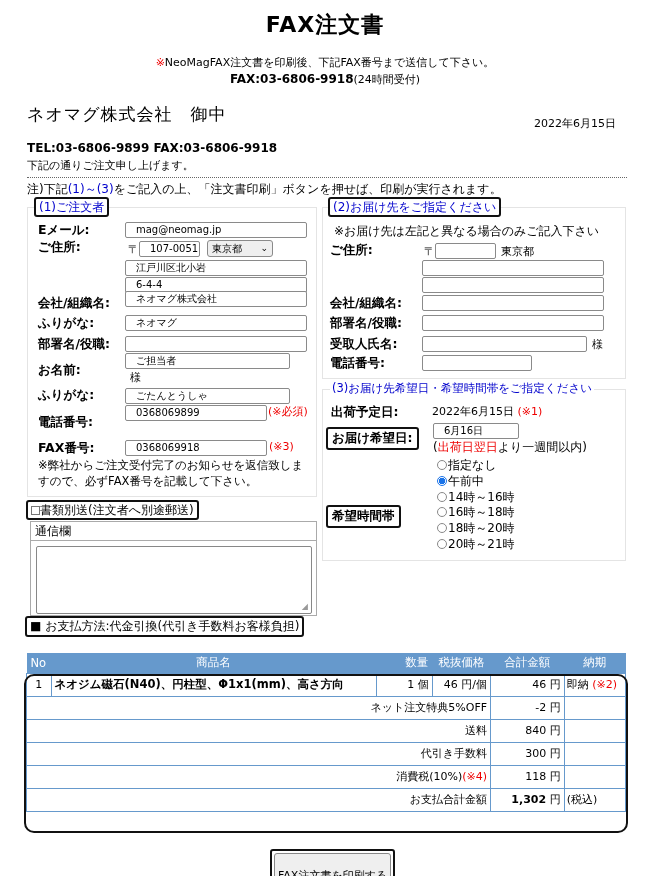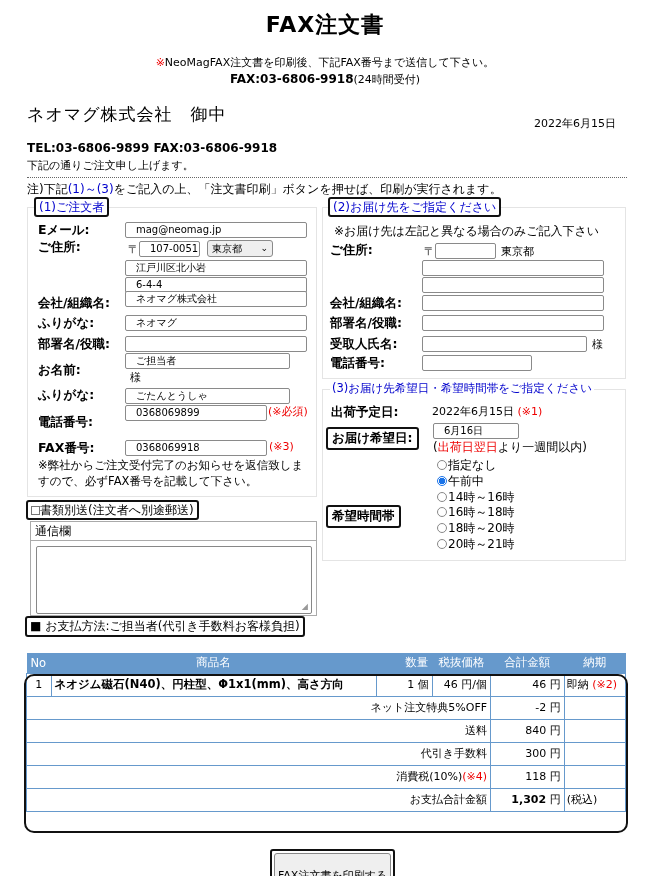--- a/index.html
+++ b/index.html
@@ -118,21 +118,21 @@
 </div>
 
 <div class="abs" style="left:26px;top:500px;border:2px solid #111;border-radius:3px;padding:0 3px;font-size:12px;line-height:16px;background:#fff;">
   <span style="display:inline-block;width:9px;height:9px;border:1px solid #777;vertical-align:-1px;"></span><span>書類別送(注文者へ別途郵送)</span>
 </div>
 <div class="abs" style="left:30px;top:521px;width:287px;height:95px;border:1px solid #aaa;">
   <div style="font-size:12px;padding-left:4px;height:19px;line-height:18px;border-bottom:1px solid #aaa;">通信欄</div>
   <div style="position:absolute;left:5px;top:24px;width:276px;height:68px;border:1px solid #888;border-radius:2px;"></div>
   <span style="position:absolute;right:8px;bottom:4px;font-size:8px;color:#999;">◢</span>
 </div>
-<div class="abs" style="left:25px;top:616px;border:2px solid #111;border-radius:3px;padding:0 3px;font-size:12px;line-height:17px;background:#fff;">■ お支払方法:ご担当者(代引き手数料お客様負担)</div>
+<div class="abs" style="left:25px;top:616px;border:2px solid #111;border-radius:3px;padding:0 3px;font-size:12px;line-height:17px;background:#fff;">■ お支払方法:代金引換(代引き手数料お客様負担)</div>
 
 <div class="abs" style="left:26px;top:653px;">
 <table class="order" style="width:600px;">
   <tbody>
         <tr>
     <th style="width:24px;text-align:left;padding-left:4px;">No</th>
     <th style="width:318px;">商品名</th>
     <th style="width:55px;text-align:right;padding-right:4px;">数量</th>
     <th style="width:57px;">税抜価格</th>
     <th style="width:72px;">合計金額</th>

